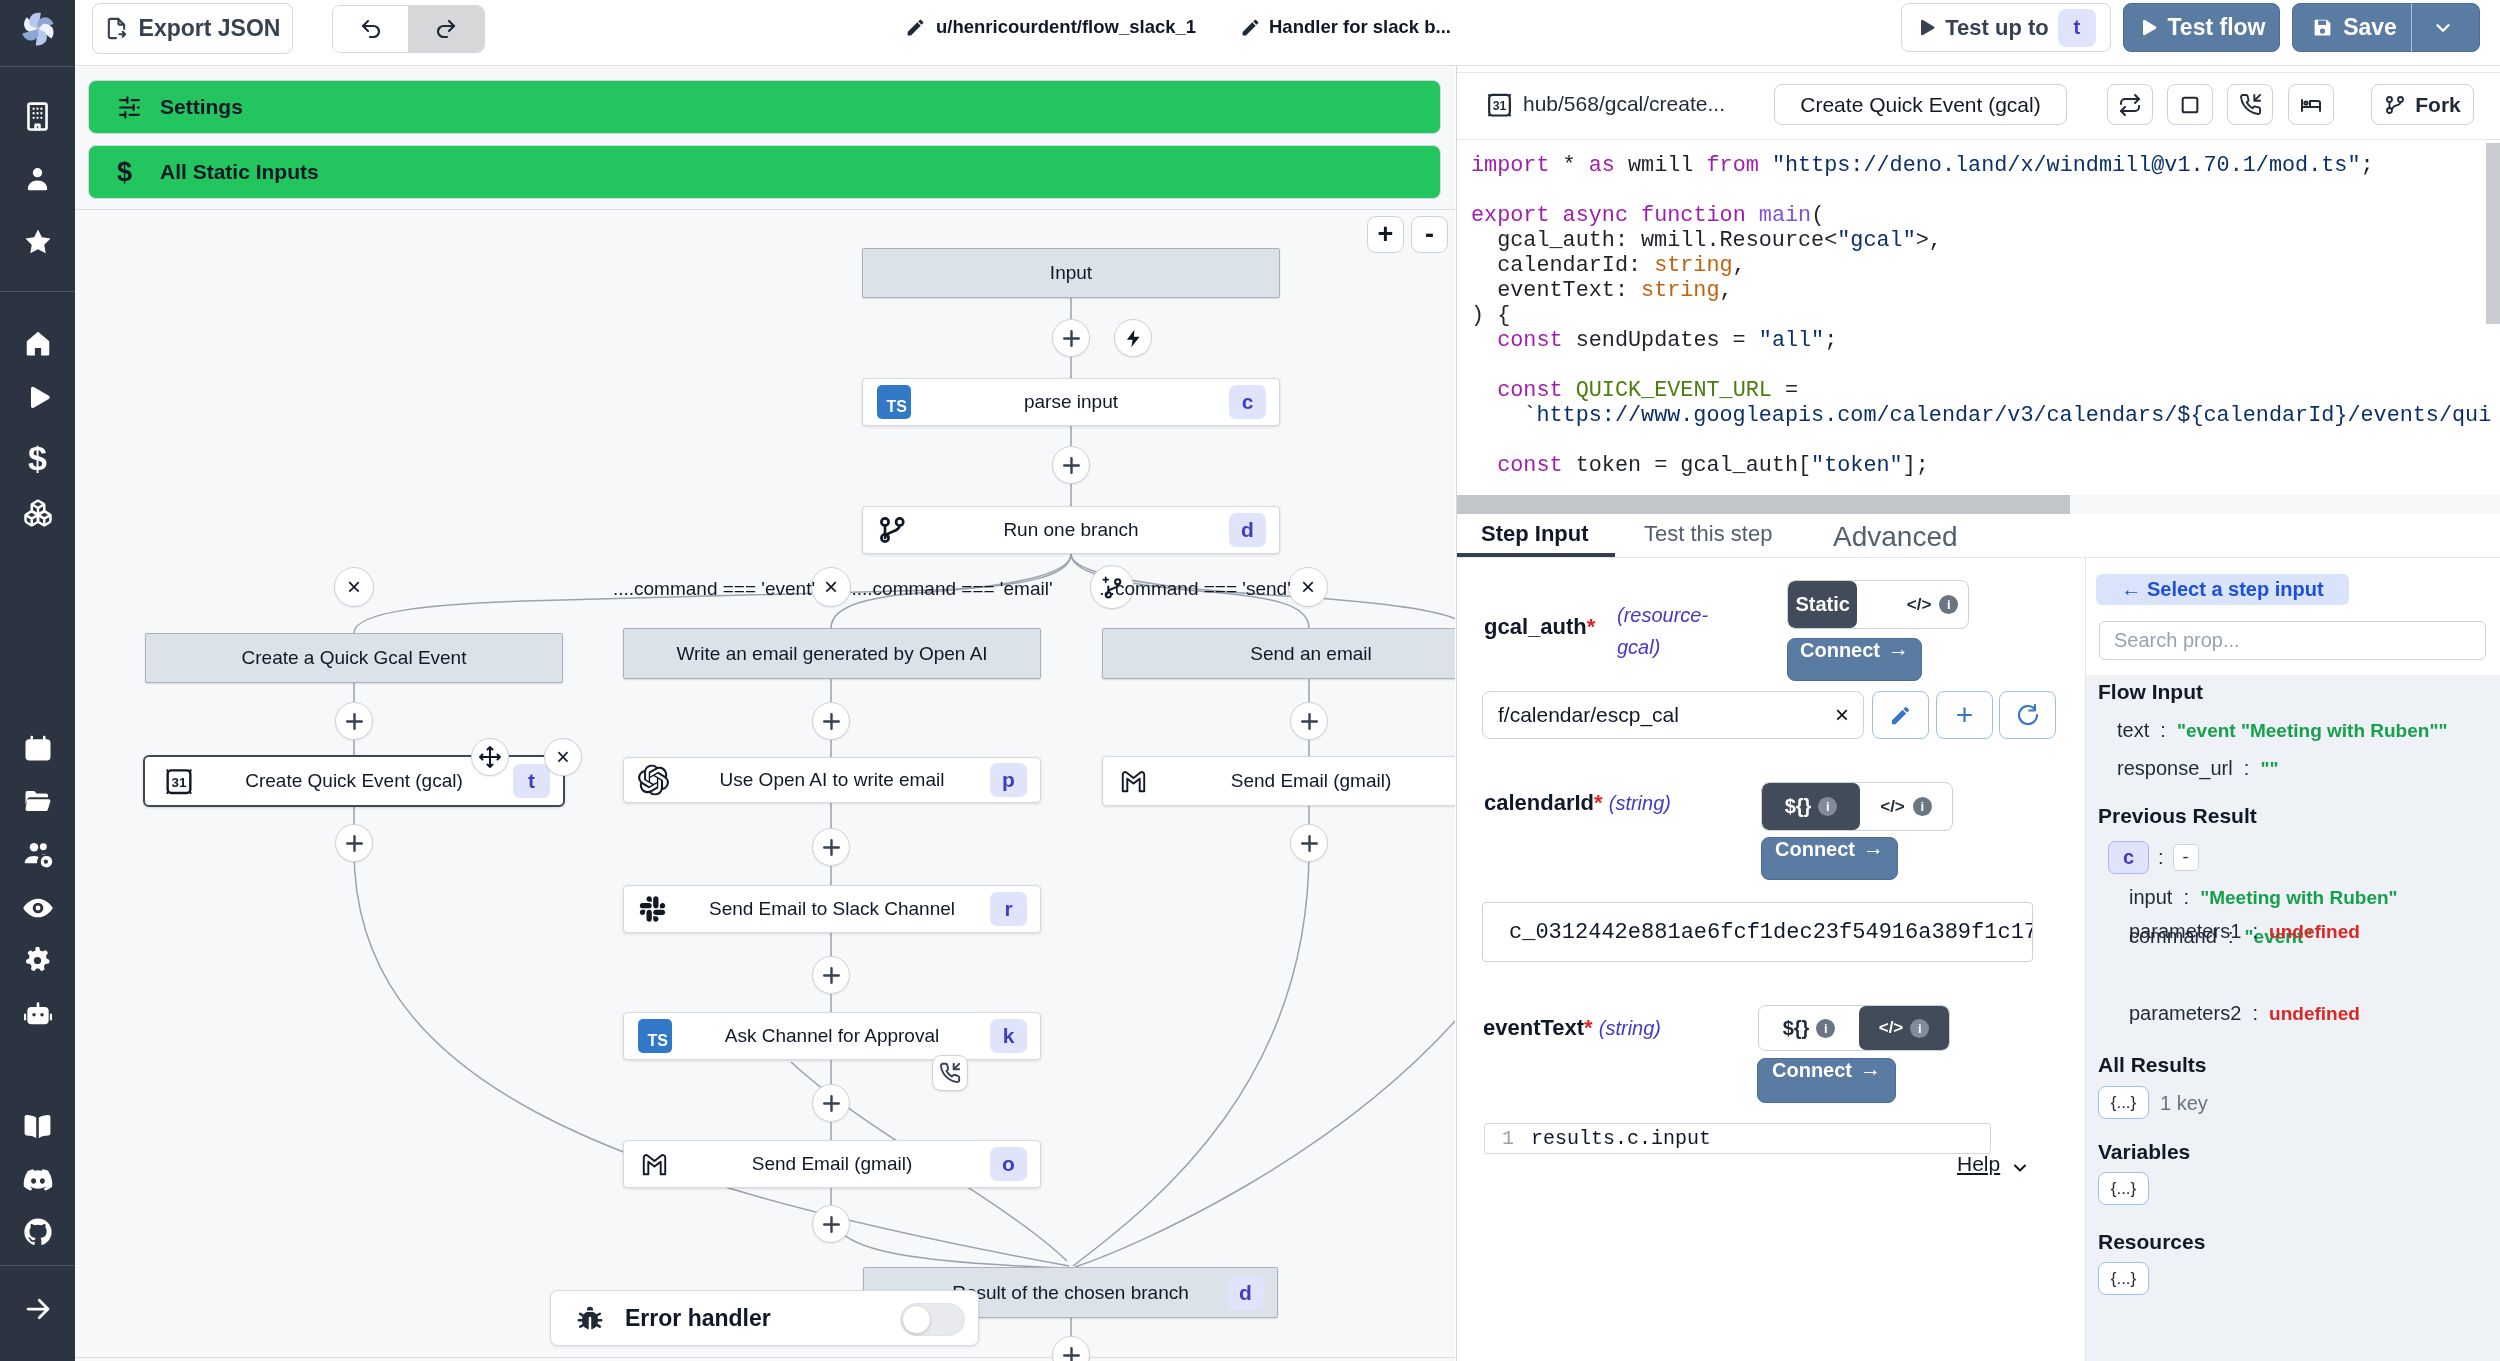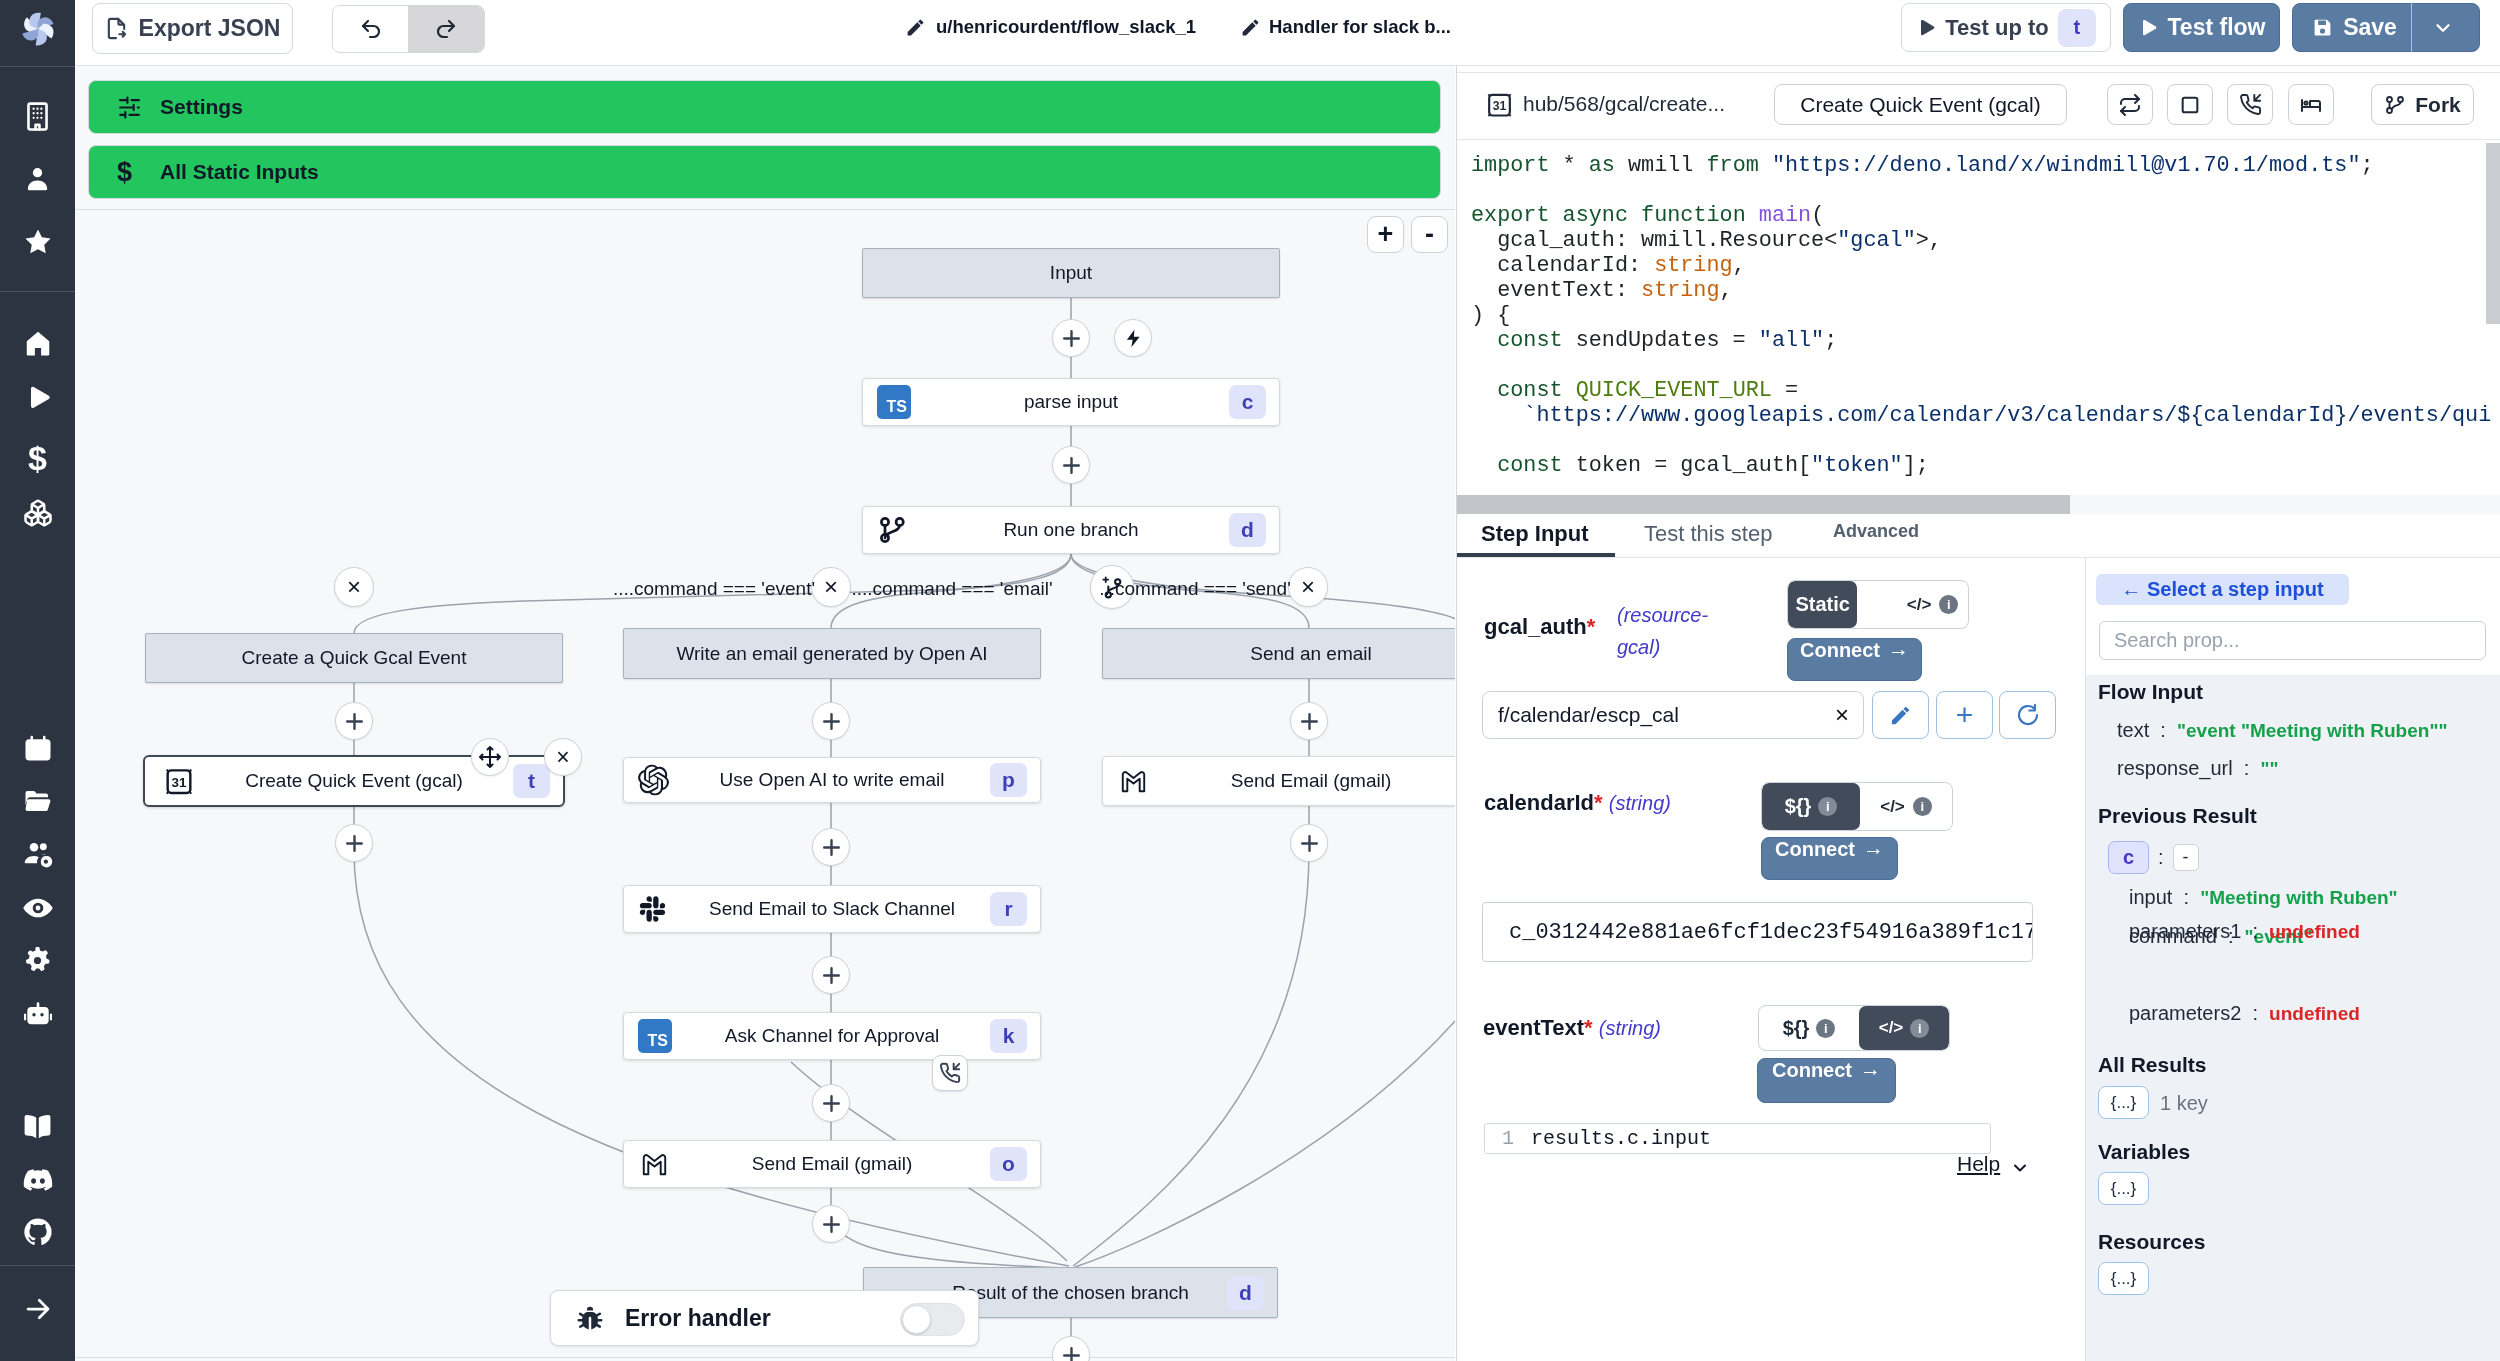--- a/index.html
+++ b/index.html
@@ -21,21 +21,21 @@
 .gnode{background:#dbe2e9;border:1px solid #a8b1bc;height:50px;border-radius:2px;box-shadow:0 1px 2px rgba(0,0,0,.12);}
 .wnode{background:#fff;border:1px solid #d3d9df;height:48px;border-radius:4px;box-shadow:0 1px 3px rgba(0,0,0,.12);}
 .badge{position:absolute;right:13px;top:50%;transform:translateY(-50%);width:37px;height:34px;background:#e0e4fb;border-radius:7px;color:#3f3fb8;font-weight:700;font-size:21px;display:flex;align-items:center;justify-content:center;}
 .nico{position:absolute;left:14px;top:50%;transform:translateY(-50%);display:flex;align-items:center;justify-content:center;}
 .circ{position:absolute;background:#fff;border:1px solid #ccd2d9;border-radius:50%;display:flex;align-items:center;justify-content:center;box-shadow:0 1px 2px rgba(0,0,0,.08);}
 .blabel{position:absolute;font-size:19px;color:#111827;white-space:nowrap;transform:translateX(-50%);}
 
 #rpanel{position:absolute;left:1456px;top:0;width:1044px;height:1361px;background:#fff;border-left:1px solid #d4d9de;z-index:5;}
 .ibtn{position:absolute;background:#fff;border:1px solid #cbd2d9;border-radius:8px;display:flex;align-items:center;justify-content:center;}
 pre.code{position:absolute;left:14px;top:153px;font-family:"Liberation Mono",monospace;font-size:21.8px;line-height:25px;color:#1f2328;white-space:pre;}
-.k{color:#14532d;}.s{color:#0a3069;}.fu{color:#8250df;}.cn{color:#4d7c0f;}.ty{color:#c4610c;}
+.k{color:#a21caf;}.s{color:#0a3069;}.fu{color:#8250df;}.cn{color:#4d7c0f;}.ty{color:#c4610c;}
 .tog{position:absolute;display:flex;border:1px solid #cbd2d9;border-radius:8px;overflow:hidden;background:#fff;height:49px;}
 .tseg{display:flex;align-items:center;justify-content:center;gap:8px;font-weight:600;font-size:20px;}
 .tdark{background:#414b59;color:#fff;}
 .info{width:19px;height:19px;border-radius:50%;background:#6c7683;color:#fff;font-size:13px;font-weight:700;display:flex;align-items:center;justify-content:center;font-style:normal;}
 .connect{position:absolute;background:#5a7ba2;border:1px solid #4b6d96;border-radius:8px;color:#fff;font-weight:600;font-size:20px;display:flex;align-items:flex-start;justify-content:center;gap:8px;}
 .flabel{position:absolute;font-size:22px;font-weight:700;color:#111827;}
 .ftype{font-weight:400;font-style:italic;color:#4338ca;font-size:20px;}
 .red{color:#dc2626;}
 .propk{font-size:20px;color:#1f2937;}
 .propg{color:#15a04a;font-weight:700;font-size:19px;}
@@ -475,21 +475,21 @@
 
   <span class="k">const</span> token = gcal_auth[<span class="s">"token"</span>];</pre>
   <div class="abs" style="left:1029px;top:143px;width:15px;height:181px;background:#c9cdd2;"></div>
   <div class="abs" style="left:0;top:495px;width:1044px;height:19px;background:#f6f7f8;"></div>
   <div class="abs" style="left:0;top:495px;width:613px;height:19px;background:#c2c6ca;"></div>
 
   <div class="abs" style="left:0;top:557px;width:1044px;height:1px;background:#e5e7eb;"></div>
   <div class="abs" style="left:24px;top:521px;font-size:22px;font-weight:700;color:#111827;">Step Input</div>
   <div class="abs" style="left:0;top:553px;width:158px;height:4px;background:#353f4d;"></div>
   <div class="abs" style="left:187px;top:521px;font-size:22px;font-weight:500;color:#52606f;">Test this step</div>
-  <div class="abs" style="left:376px;top:521px;font-size:18px;font-weight:700;color:#52606f;">Advanced</div>
+  <div class="abs" style="left:376px;top:521px;font-size:28px;font-weight:400;color:#52606f;">Advanced</div>
 
   <div class="flabel" style="left:27px;top:614px;">gcal_auth<span class="red">*</span></div>
   <div class="abs ftype" style="left:160px;top:604px;">(resource-</div>
   <div class="abs ftype" style="left:160px;top:636px;">gcal)</div>
   <div class="tog" style="left:330px;top:580px;width:182px;gap:40px;">
     <div class="tseg tdark" style="width:90px;border-radius:7px;">Static</div>
     <div class="tseg" style="width:92px;color:#1f2937;">
         <span style="font-size:17px;font-weight:700;">&lt;/&gt;</span>
         <span class="info">i</span>
       </div>

